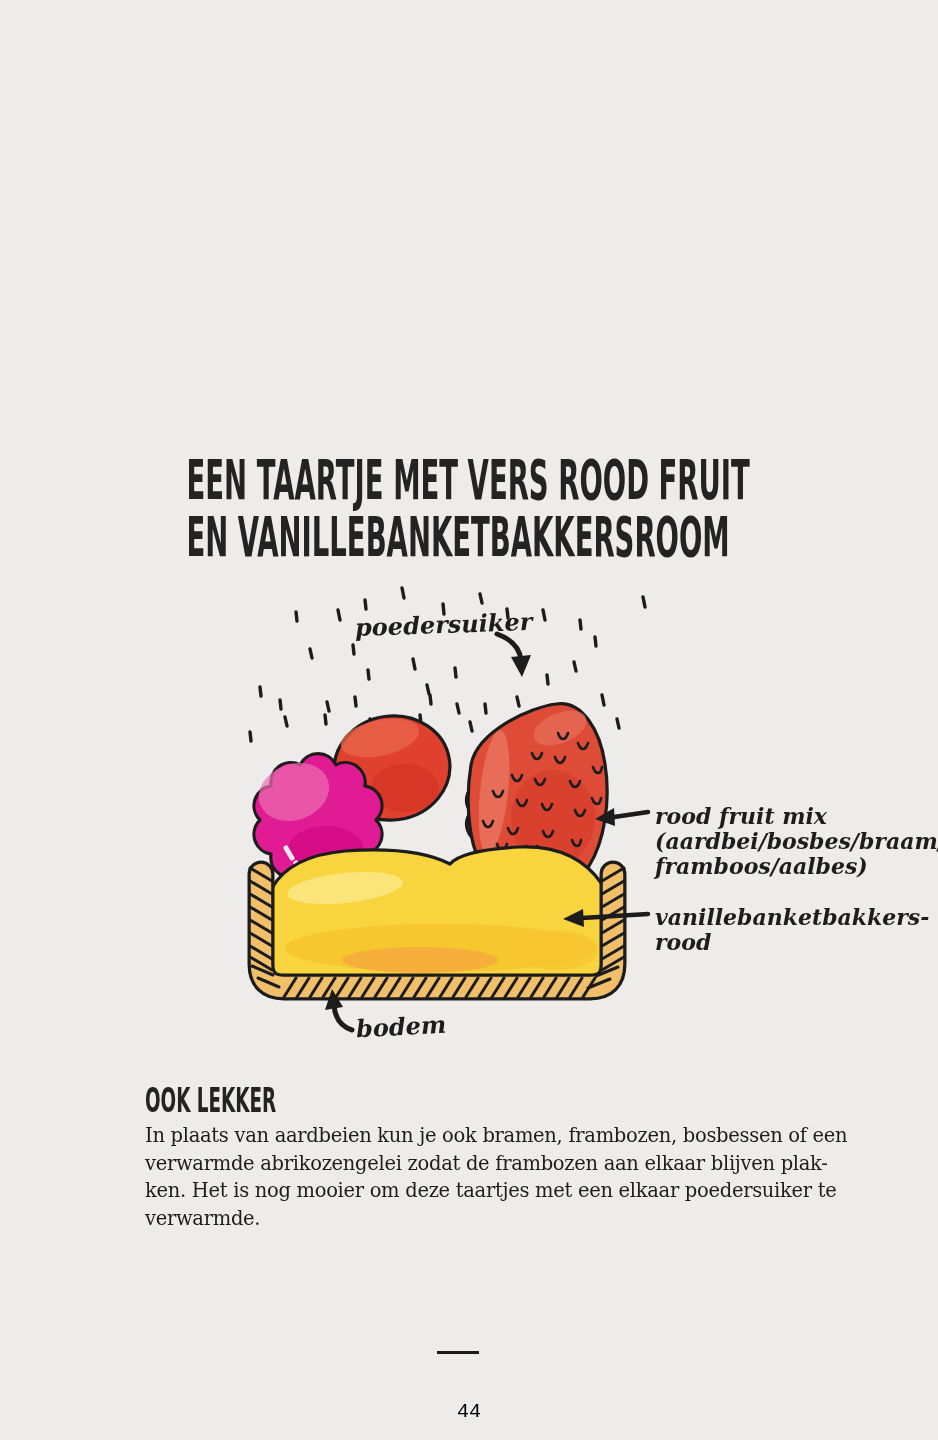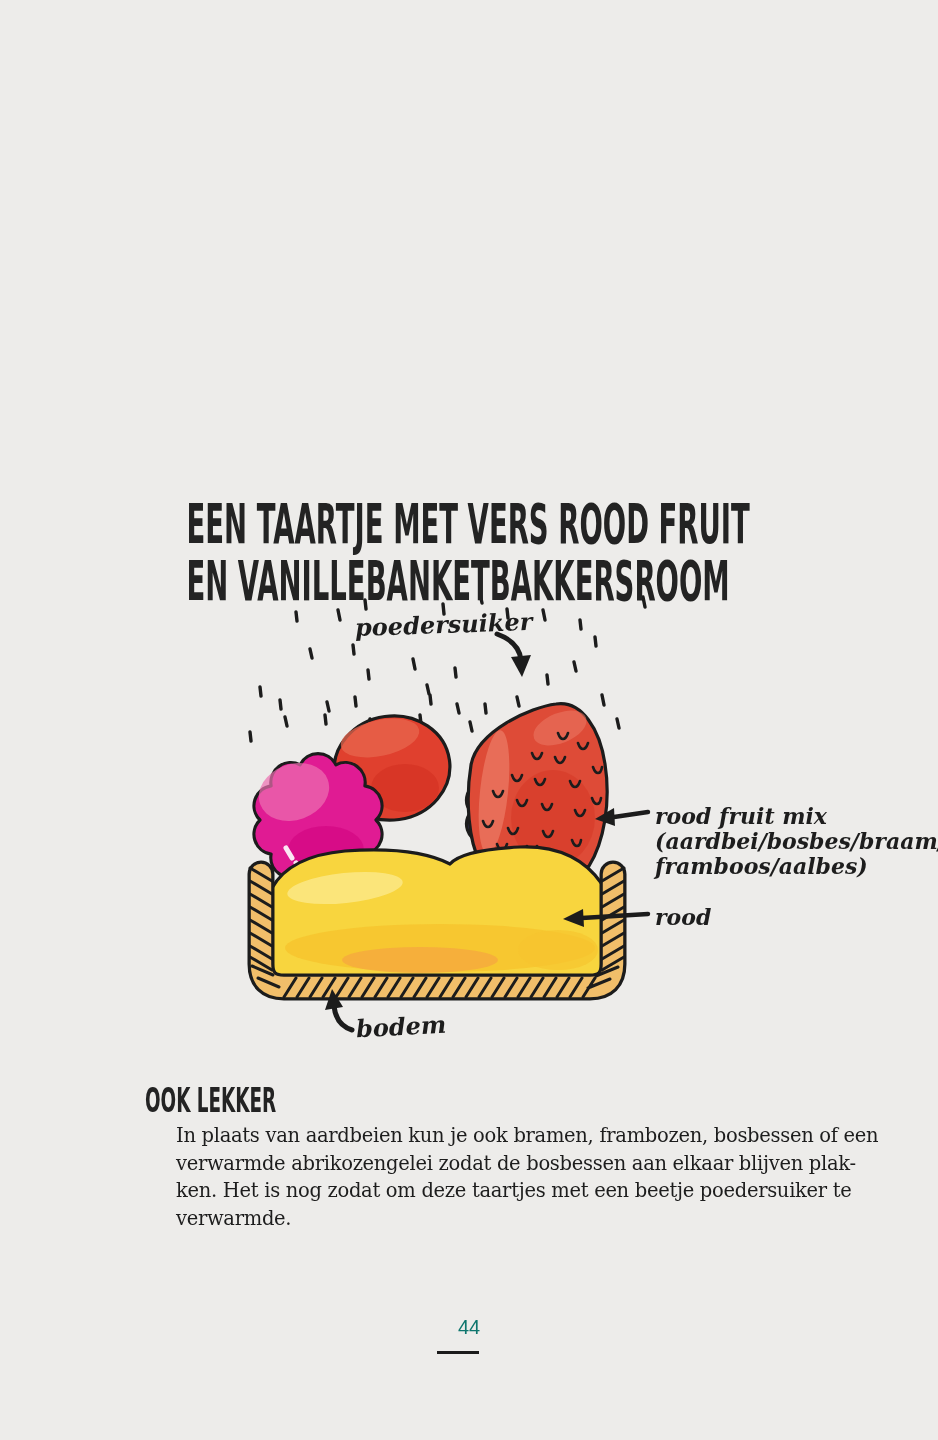--- a/index.html
+++ b/index.html
@@ -7,21 +7,21 @@
   .page {
     position:relative;
     width:938px; height:1440px;
     margin:0 auto;
     background:#edecea;
     overflow:hidden;
     font-family:"DejaVu Serif", serif;
   }
   .illustration-svg { position:absolute; left:0; top:0; width:938px; height:1440px; }
 
-  .title-block { position:absolute; left:0; top:496px; width:746px; text-align:left; }
+  .title-block { position:absolute; left:0; top:452px; width:746px; text-align:left; }
   .title-line {
     display:block;
     font-family:"DejaVu Sans", sans-serif;
     font-weight:bold;
     font-size:55px;
     line-height:57px;
     color:#232323;
     white-space:nowrap;
     transform:scaleX(0.50);
     transform-origin:50% 0;
@@ -49,29 +49,28 @@
     white-space:nowrap;
     transform:scaleX(0.54);
     transform-origin:0 0;
   }
   .body-text {
     position:absolute; left:145px; top:1122px; width:700px;
     font-family:"DejaVu Serif", serif;
     font-size:19.5px; line-height:27.6px;
     letter-spacing:-0.3px;
     color:#1d1d1d;
-    margin-left:31px;
   }
   .body-line { display:block; white-space:nowrap; }
 
   .page-number {
-    position:absolute; left:0; top:1316px; width:938px;
+    position:absolute; left:0; top:1400px; width:938px;
     text-align:center;
-    font-family:Liberation Sans, sans-serif;
-    font-size:20px; color:#0f766e;
+    font-family:Liberation Mono, monospace;
+    font-size:20px; color:#000000;
   }
   .page-number-rule {
     position:absolute; left:437px; top:1351px;
     width:42px; height:3px; background:#1b1b1b;
   }
 </style>
 </head>
 <body>
 
 <div class="page">
@@ -185,30 +184,31 @@
 
   <div class="script-label script-lg" style="left:355px; top:612px; transform:rotate(-2deg);">poedersuiker</div>
 
   <div class="script-label" style="left:655px; top:804px;">
     <div>rood fruit mix</div>
     <div>(aardbei/bosbes/braam/</div>
     <div>framboos/aalbes)</div>
   </div>
 
   <div class="script-label" style="left:655px; top:905px;">
+    <div>vanillebanketbakkers-</div>
     <div>rood</div>
   </div>
 
   <div class="script-label script-lg" style="left:356px; top:1014px; transform:rotate(-3deg);">bodem</div>
 
   <div class="section-heading">OOK LEKKER</div>
 
   <div class="body-text">
     <span class="body-line">In plaats van aardbeien kun je ook bramen, frambozen, bosbessen of een</span>
-    <span class="body-line">verwarmde abrikozengelei zodat de bosbessen aan elkaar blijven plak-</span>
-    <span class="body-line">ken. Het is nog zodat om deze taartjes met een beetje poedersuiker te</span>
+    <span class="body-line">verwarmde abrikozengelei zodat de frambozen aan elkaar blijven plak-</span>
+    <span class="body-line">ken. Het is nog mooier om deze taartjes met een elkaar poedersuiker te</span>
     <span class="body-line">verwarmde.</span>
   </div>
 
   <div class="page-number">44</div>
   <div class="page-number-rule"></div>
 
 </div>
 
 </body></html>

